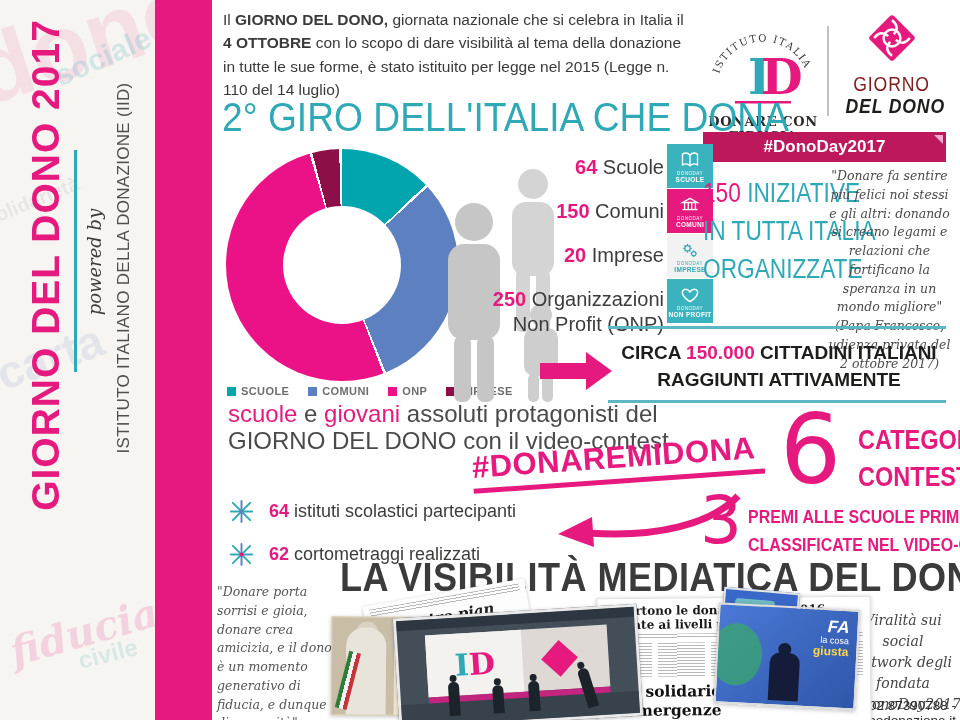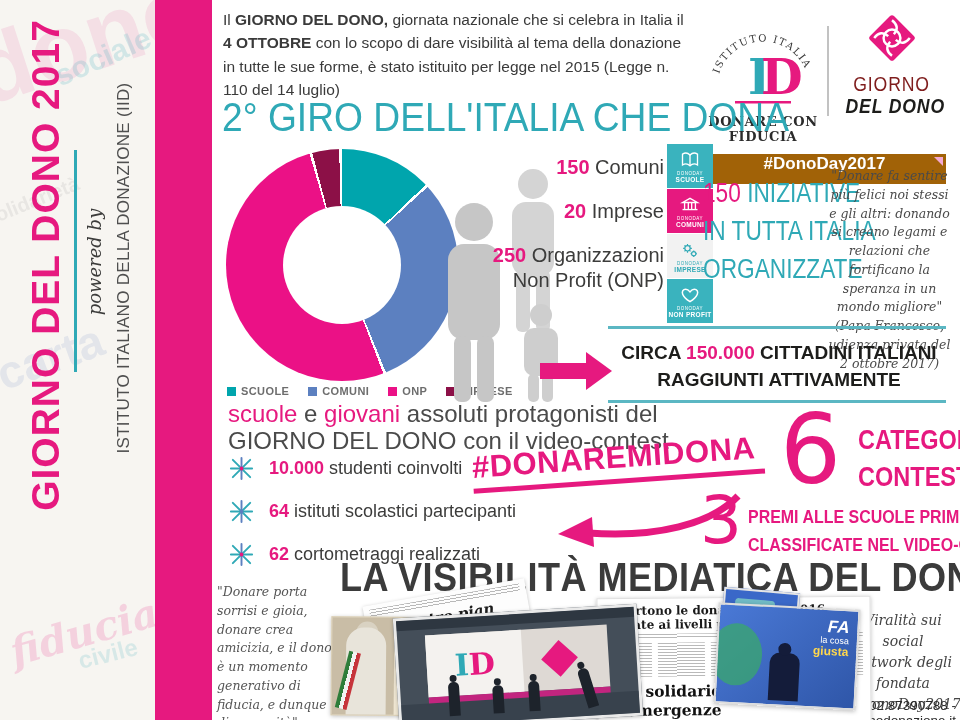--- a/index.html
+++ b/index.html
@@ -26,22 +26,22 @@
   .intro{left:223px;top:8px;width:472px;font-size:15.5px;line-height:1.5;color:#3a3a3a;}
   .heading{left:222px;top:95px;font-size:40px;font-weight:400;color:#2fa9b6;}
 
   
   .iid-logo{left:703px;top:8px;width:120px;height:122px;text-align:center;}
   .iid-tagline{font-family:"DejaVu Serif",serif;font-size:13px;letter-spacing:.6px;color:#2b2b2b;font-weight:bold;margin-top:-2px;}
   .logo-divider{left:827px;top:26px;width:2px;height:90px;background:#c2c2c2;}
   .gdd-logo{left:836px;top:8px;width:112px;text-align:center;}
   .gdd1{font-size:21px;color:#7f1d1d;letter-spacing:1px;}
   .gdd2{font-size:21px;color:#1d1d1b;font-weight:bold;letter-spacing:1px;margin-top:-2px;font-style:italic;}
-  .ribbon{left:703px;top:132px;width:243px;height:30px;background:#a16207;color:#fff;
-          font-size:17px;font-weight:bold;display:flex;align-items:flex-start;justify-content:center;margin-top:22px;}
+  .ribbon{left:703px;top:132px;width:243px;height:30px;background:#be185d;color:#fff;
+          font-size:17px;font-weight:bold;display:flex;align-items:center;justify-content:center;}
   .ribbon:after{content:"";position:absolute;right:3px;top:3px;border-style:solid;
           border-width:0 9px 9px 0;border-color:transparent #f4a9d2 transparent transparent;}
 
   
   .donut{left:226px;top:149px;width:232px;height:232px;border-radius:50%;}
   .donut-hole{left:283px;top:206px;width:118px;height:118px;border-radius:50%;background:#fff;}
   .legend{left:227px;top:385px;display:flex;gap:19px;font-size:11px;font-weight:bold;color:#6d6d6d;letter-spacing:.4px;}
   .legend-item{display:flex;align-items:center;gap:5px;}
   .legend-sw{width:9px;height:9px;display:inline-block;}
 
@@ -228,20 +228,21 @@
     </g>
     <g fill="#cecece">
       <circle cx="105" cy="163" r="11"></circle>
       <rect x="88" y="176" width="34" height="48" rx="10"></rect>
       <rect x="92" y="222" width="11" height="28" rx="5"></rect>
       <rect x="106" y="222" width="11" height="28" rx="5"></rect>
     </g>
   </svg>
 
   <div class="abs stats">
+    <div class="stat"><span class="num">64</span><span> Scuole</span></div>
     <div class="stat"><span class="num">150</span><span> Comuni</span></div>
     <div class="stat"><span class="num">20</span><span> Imprese</span></div>
     <div class="stat"><span class="num">250</span><span> Organizzazioni</span><br><span>Non Profit (ONP)</span></div>
   </div>
 
   <div class="abs badges">
     <div class="badge badge-teal">
       <svg viewBox="0 0 24 24">
           <path d="M3 5c3-2 6-2 9 1 3-3 6-3 9-1v13c-3-2-6-2-9 1-3-3-6-3-9-1z" fill="none" stroke="currentColor" stroke-width="1.6"></path>
           <path d="M12 6v13" stroke="currentColor" stroke-width="1.6"></path>
@@ -294,31 +295,20 @@
     <div><span>CIRCA </span><span class="magenta">150.000</span><span> CITTADINI ITALIANI</span></div>
     <div>RAGGIUNTI ATTIVAMENTE</div>
   </div>
   <div class="abs teal-line" style="left:608px;top:400px;width:338px;"></div>
 
   <div class="abs protagonists">
     <div><span class="magenta">scuole</span><span> e </span><span class="magenta">giovani</span><span> assoluti protagonisti del</span></div>
     <div>GIORNO DEL DONO con il video-contest</div>
   </div>
 
-  <div class="abs bullet-row" style="top:455px;">
-    <svg viewBox="0 0 28 28">
-        <g stroke-linecap="round" fill="none">
-          <path d="M5 5l18 18M23 5L5 23" stroke="#2fa9b6" stroke-width="2"></path>
-          <path d="M14 3v22" stroke="#5c80c0" stroke-width="2"></path>
-          <path d="M3 14h22" stroke="#2fa9b6" stroke-width="2"></path>
-        </g>
-        <circle cx="14" cy="14" r="2" fill="#e6197f"></circle>
-      </svg>
-    <span><span class="num">10.000</span><span> studenti coinvolti</span></span>
-  </div>
   <div class="abs bullet-row" style="top:498px;">
     <svg viewBox="0 0 28 28">
         <g stroke-linecap="round" fill="none">
           <path d="M5 5l18 18M23 5L5 23" stroke="#2fa9b6" stroke-width="2"></path>
           <path d="M14 3v22" stroke="#5c80c0" stroke-width="2"></path>
           <path d="M3 14h22" stroke="#2fa9b6" stroke-width="2"></path>
         </g>
         <circle cx="14" cy="14" r="2" fill="#5c80c0"></circle>
       </svg>
     <span><span class="num">64</span><span> istituti scolastici partecipanti</span></span>

